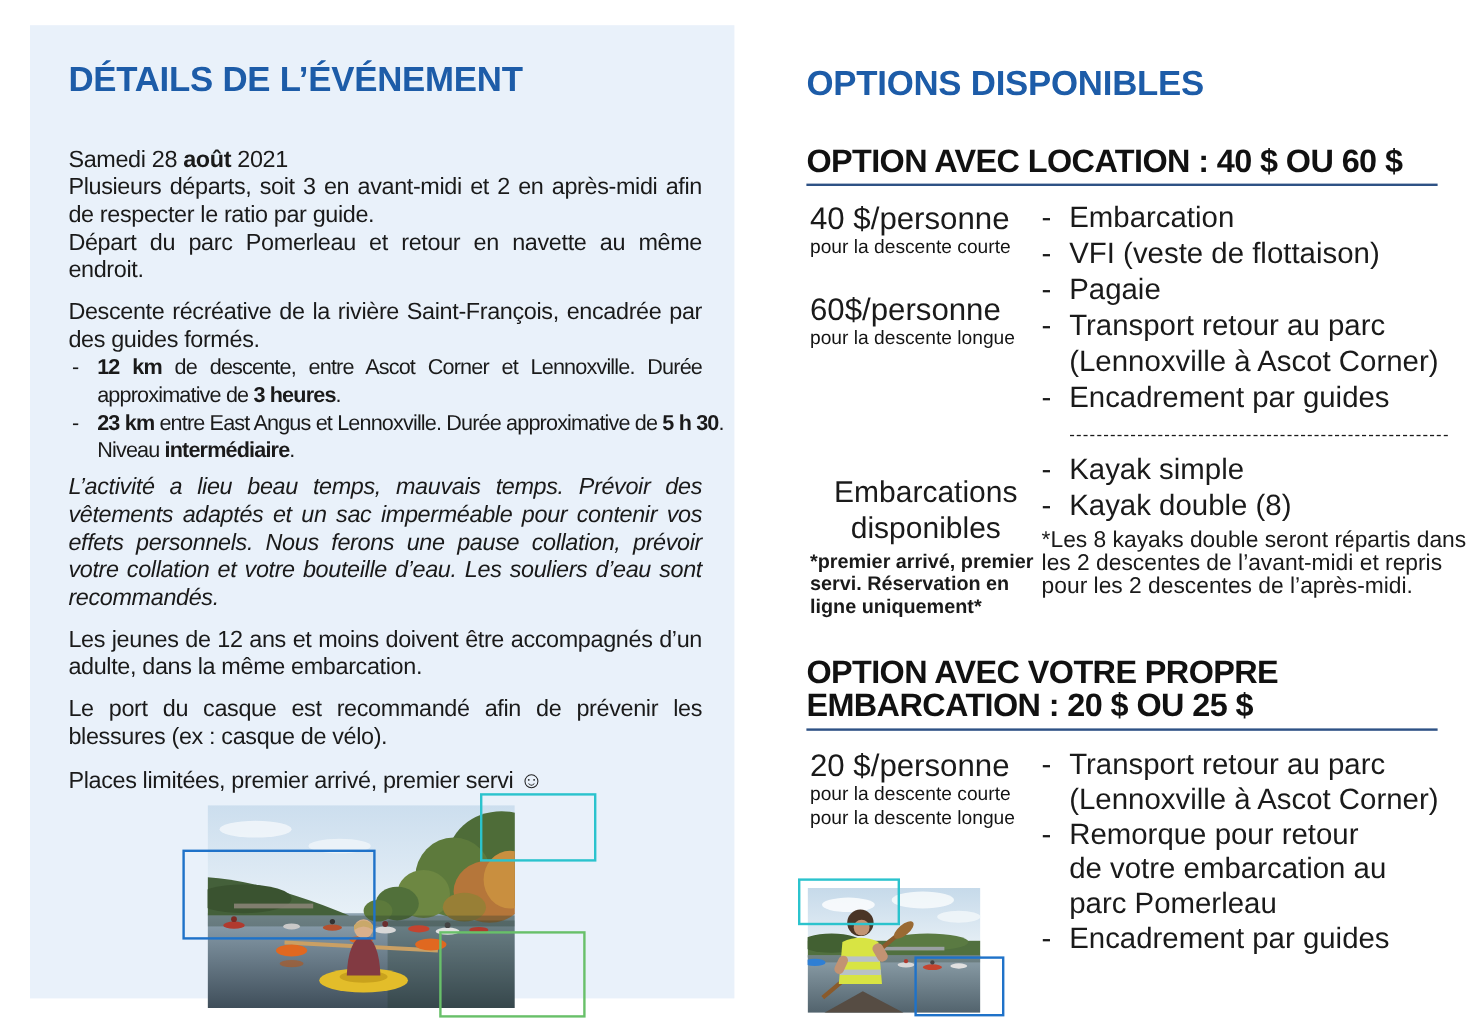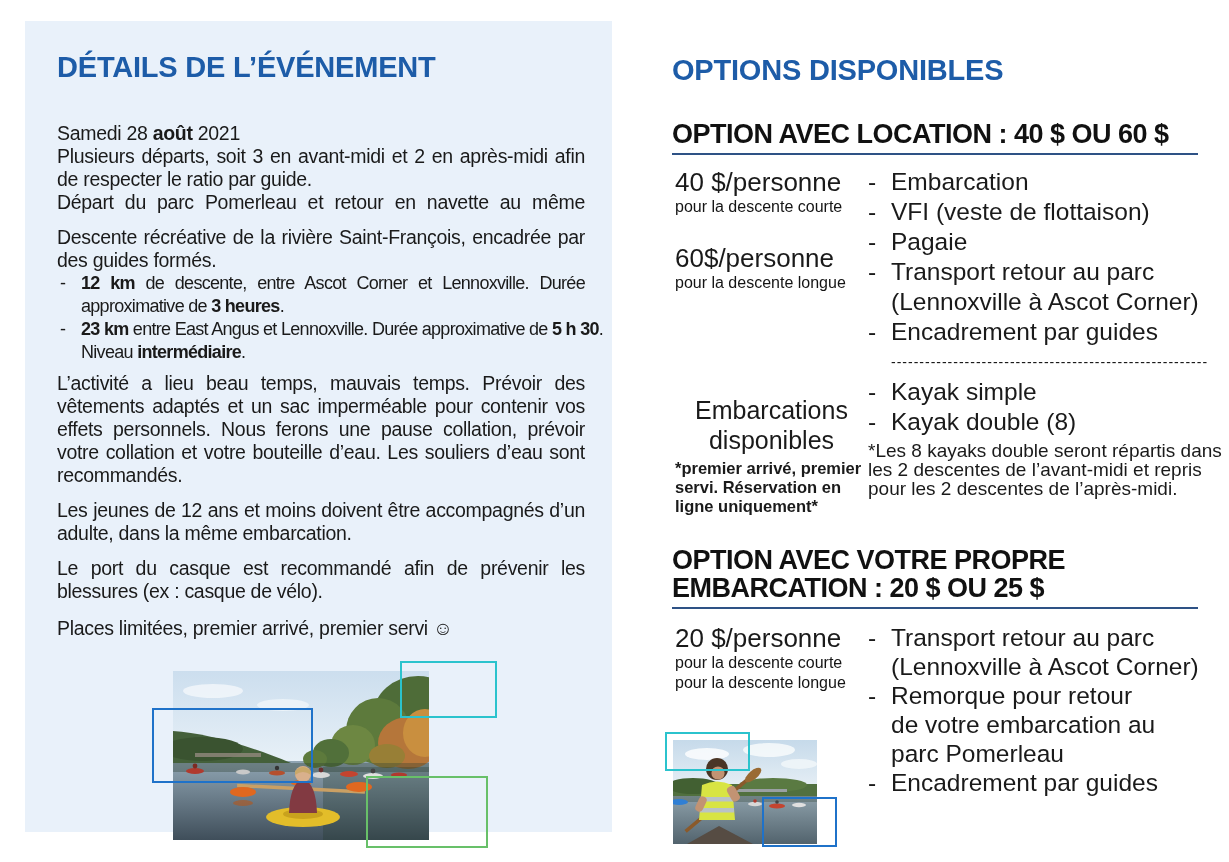--- a/index.html
+++ b/index.html
@@ -72,20 +72,21 @@
 <div class="page">
 
   <section class="left-panel">
     <h1 class="title">DÉTAILS DE L’ÉVÉNEMENT</h1>
     <div id="left-text">
         <div class="block" style="margin-top: 40px;">
           <div class="tl last"><span>Samedi 28 </span><b>août</b><span> 2021</span></div>
           <div class="tl"><span>Plusieurs départs, soit 3 en avant-midi et 2 en après-midi afin</span></div>
           <div class="tl last"><span>de respecter le ratio par guide.</span></div>
           <div class="tl"><span>Départ du parc Pomerleau et retour en navette au même</span></div>
+          <div class="tl last"><span>endroit.</span></div>
         </div>
         <div class="block" style="margin-top: 12px;">
           <div class="tl"><span>Descente récréative de la rivière Saint-François, encadrée par</span></div>
           <div class="tl last"><span>des guides formés.</span></div>
           <div class="tl bul cond">
             <span class="dash">-</span>
             <span class="bt"><b>12 km</b><span> de descente, entre Ascot Corner et Lennoxville. Durée</span></span>
           </div>
           <div class="tl bul cond">
             <span class="dash"></span>
@@ -93,21 +94,21 @@
           </div>
           <div class="tl bul cond">
             <span class="dash">-</span>
             <span class="bt last"><b>23 km</b><span> entre East Angus et Lennoxville. Durée approximative de </span><b>5 h 30</b><span>.</span></span>
           </div>
           <div class="tl bul cond">
             <span class="dash"></span>
             <span class="bt last"><span>Niveau </span><b>intermédiaire</b><span>.</span></span>
           </div>
         </div>
-        <div class="block" style="margin-top: 8px;">
+        <div class="block" style="margin-top: 8px; font-style: italic;">
           <div class="tl"><span>L’activité a lieu beau temps, mauvais temps. Prévoir des</span></div>
           <div class="tl"><span>vêtements adaptés et un sac imperméable pour contenir vos</span></div>
           <div class="tl"><span>effets personnels. Nous ferons une pause collation, prévoir</span></div>
           <div class="tl"><span>votre collation et votre bouteille d’eau. Les souliers d’eau sont</span></div>
           <div class="tl last"><span>recommandés.</span></div>
         </div>
         <div class="block" style="margin-top: 12px;">
           <div class="tl"><span>Les jeunes de 12 ans et moins doivent être accompagnés d’un</span></div>
           <div class="tl last"><span>adulte, dans la même embarcation.</span></div>
         </div>

